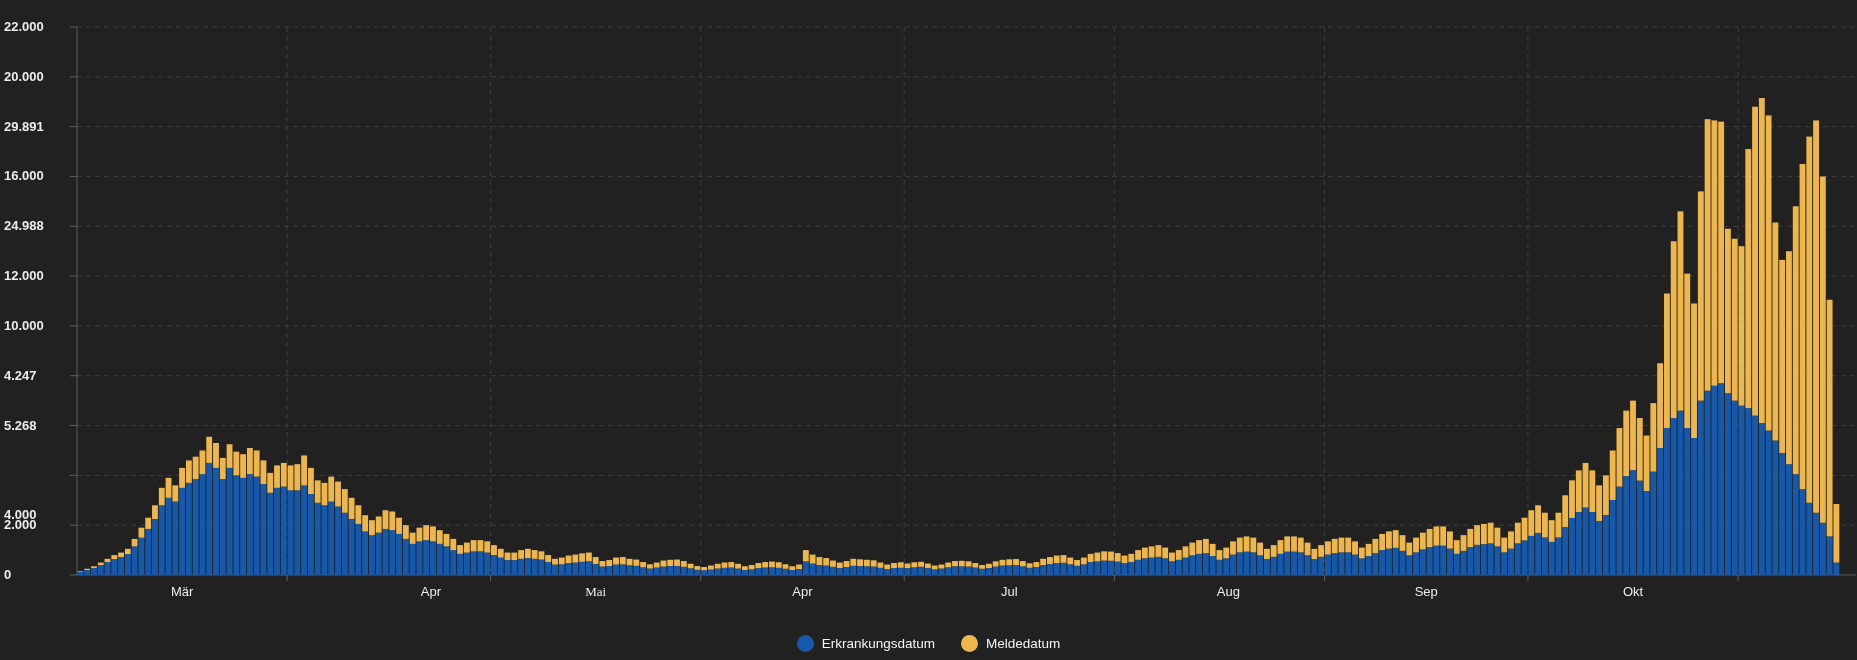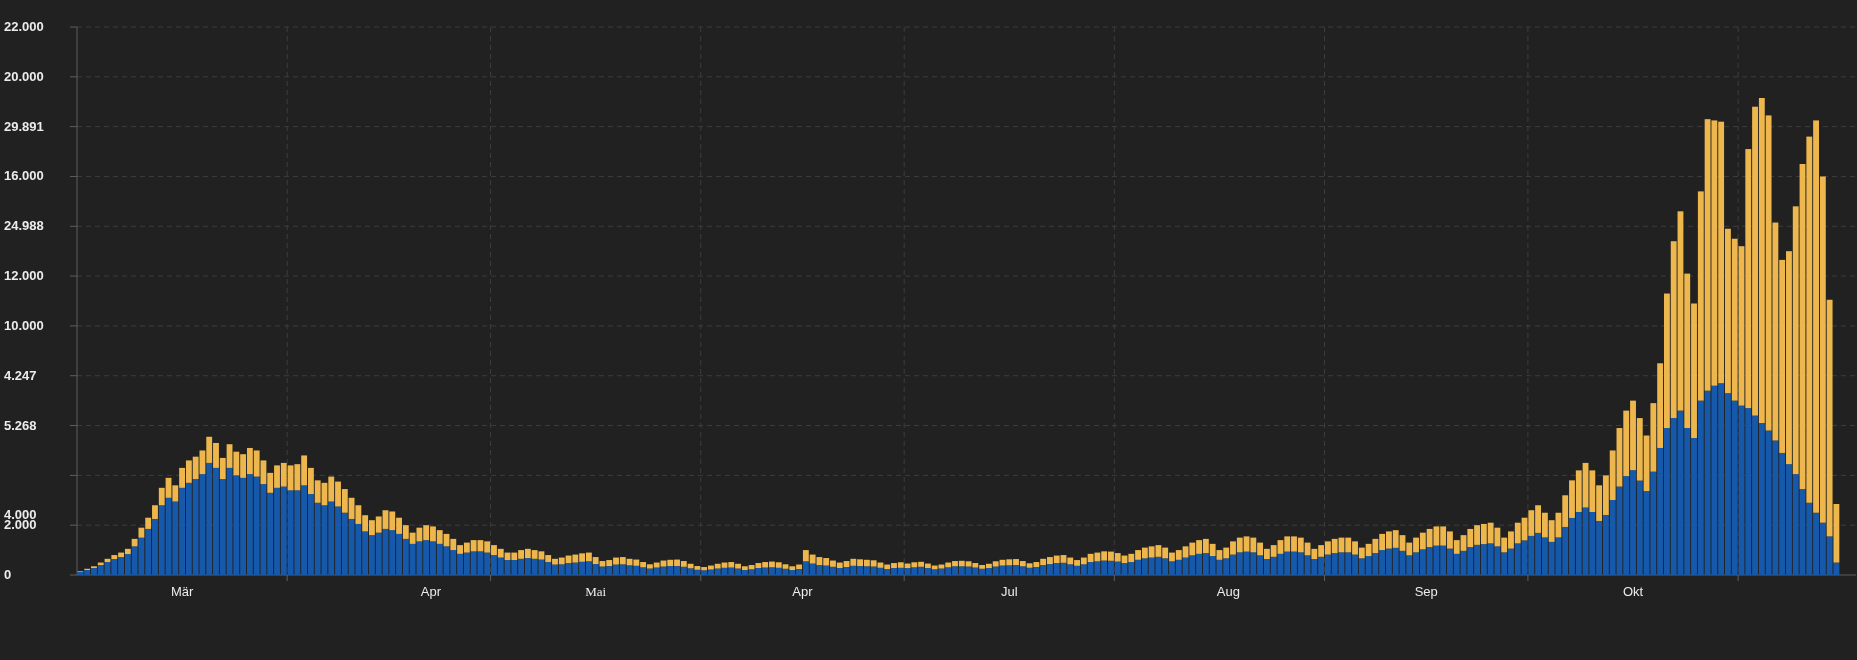--- a/index.html
+++ b/index.html
@@ -607,14 +607,24 @@
       <div class="axis-label y-label" style="left: 4px; top: 367.727px;">4.247</div>
       <div class="axis-label y-label" style="left: 4px; top: 317.909px;">10.000</div>
       <div class="axis-label y-label" style="left: 4px; top: 268.091px;">12.000</div>
       <div class="axis-label y-label" style="left: 4px; top: 218.273px;">24.988</div>
       <div class="axis-label y-label" style="left: 4px; top: 168.455px;">16.000</div>
       <div class="axis-label y-label" style="left: 4px; top: 118.636px;">29.891</div>
       <div class="axis-label y-label" style="left: 4px; top: 68.8182px;">20.000</div>
       <div class="axis-label y-label" style="left: 4px; top: 19px;">22.000</div>
     </div>
 
+  <div class="legend">
+    <div class="legend-item">
+      <span class="legend-dot" id="dot-0" style="background: rgb(22, 89, 171);"></span>
+      <span class="legend-text">Erkrankungsdatum</span>
+    </div>
+    <div class="legend-item">
+      <span class="legend-dot" id="dot-1" style="background: rgb(237, 183, 77);"></span>
+      <span class="legend-text">Meldedatum</span>
+    </div>
+  </div>
 
 </div>
 
 </body></html>

